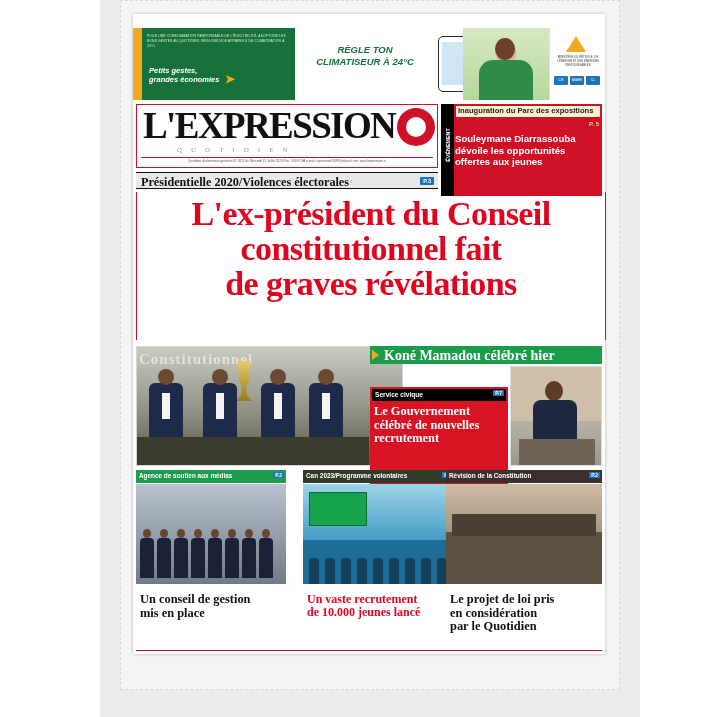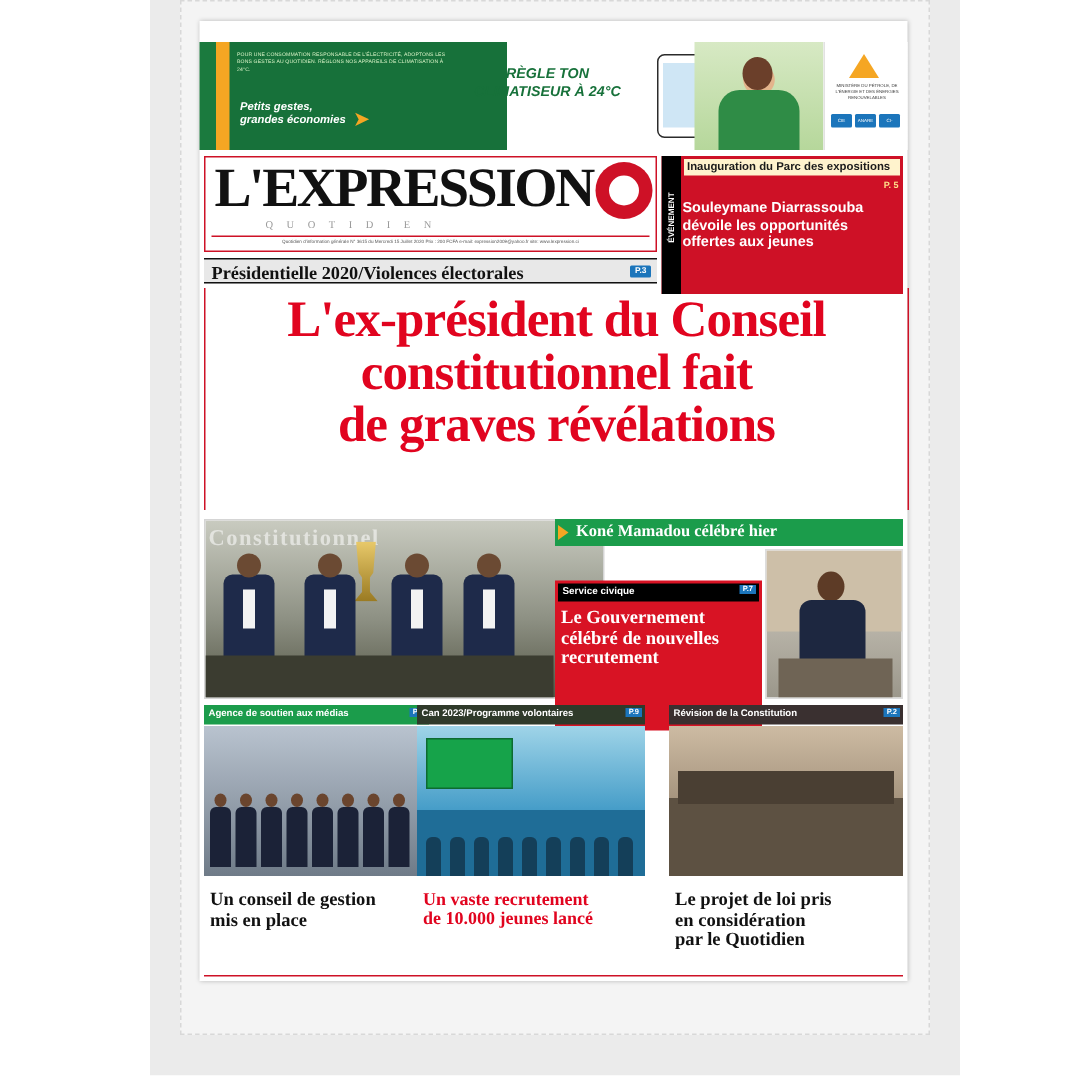--- a/index.html
+++ b/index.html
@@ -36,21 +36,21 @@
 
   
   .ad {
     position: absolute;
     left: 0; top: 14px;
     width: 472px; height: 72px;
     background: linear-gradient(90deg,#1b7a3e 0%, #1b7a3e 34%, #ffffff 34%, #ffffff 100%);
     overflow: hidden;
   }
   .ad-left {
-    position: absolute; left: 11px; top: 0; width: 194px; height: 72px;
+    position: absolute; left: 0; top: 0; width: 162px; height: 72px;
     background: #17713a;
   }
   .ad-left-bar {
     position: absolute; left: 0; top: 0; width: 9px; height: 72px;
     background: #f5a623;
   }
   .ad-tiny {
     position: absolute; left: 14px; top: 6px; width: 140px;
     color: #d8f3c6; font-size: 3.4px; line-height: 1.45;
     letter-spacing: .1px;
@@ -246,21 +246,21 @@
   .hero .p3 { left: 124px; }
   .hero .p4 { left: 172px; }
 
   
   .greenstrip {
     position: absolute; left: 237px; top: 332px; width: 232px; height: 18px;
     background: #1b9c4b;
   }
   .greenstrip .txt {
     position: absolute; left: 14px; top: 2px;
-    color: #ffffff; font-size: 11px; font-weight: bold;
+    color: #ffffff; font-size: 14px; font-weight: bold;
     font-family: "Liberation Serif", serif;
   }
   .greenstrip::before {
     content: ""; position: absolute; left: 2px; top: 4px;
     width: 0; height: 0; border-top: 5px solid transparent;
     border-bottom: 5px solid transparent; border-left: 7px solid #f5a623;
   }
 
   
   .redblock {
@@ -302,21 +302,21 @@
   }
   .redphoto .podium {
     position: absolute; left: 8px; bottom: 0; width: 76px; height: 26px;
     background: #6f6455;
   }
 
   
   .row3 { position: absolute; left: 3px; top: 456px; width: 466px; height: 180px; }
   .card { position: absolute; top: 0; height: 180px; }
   .c1 { left: 0; width: 150px; }
-  .c2 { left: 142px; width: 152px; }
+  .c2 { left: 167px; width: 152px; }
   .c3 { left: 310px; width: 156px; }
   .card .kick {
     position: absolute; left: 0; top: 0; width: 100%; height: 13px;
     color: #ffffff; font-size: 6.4px; font-weight: bold;
     padding: 2px 3px;
   }
   .kick-green { background: #1b9c4b; }
   .kick-dark  { background: #2f3a2a; }
   .kick-darkred { background: #3a3030; }
   .card .kick i {

